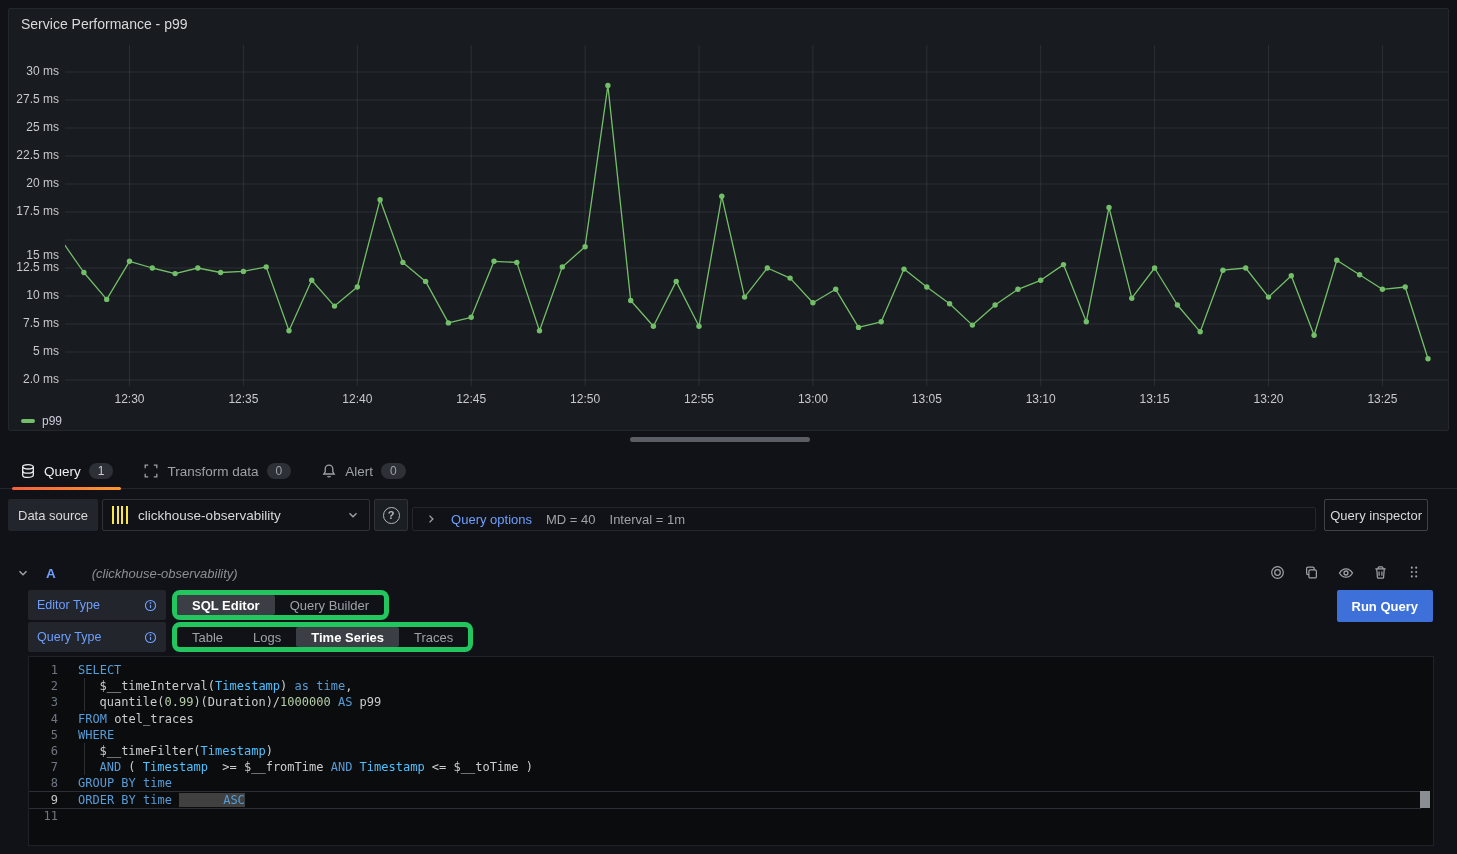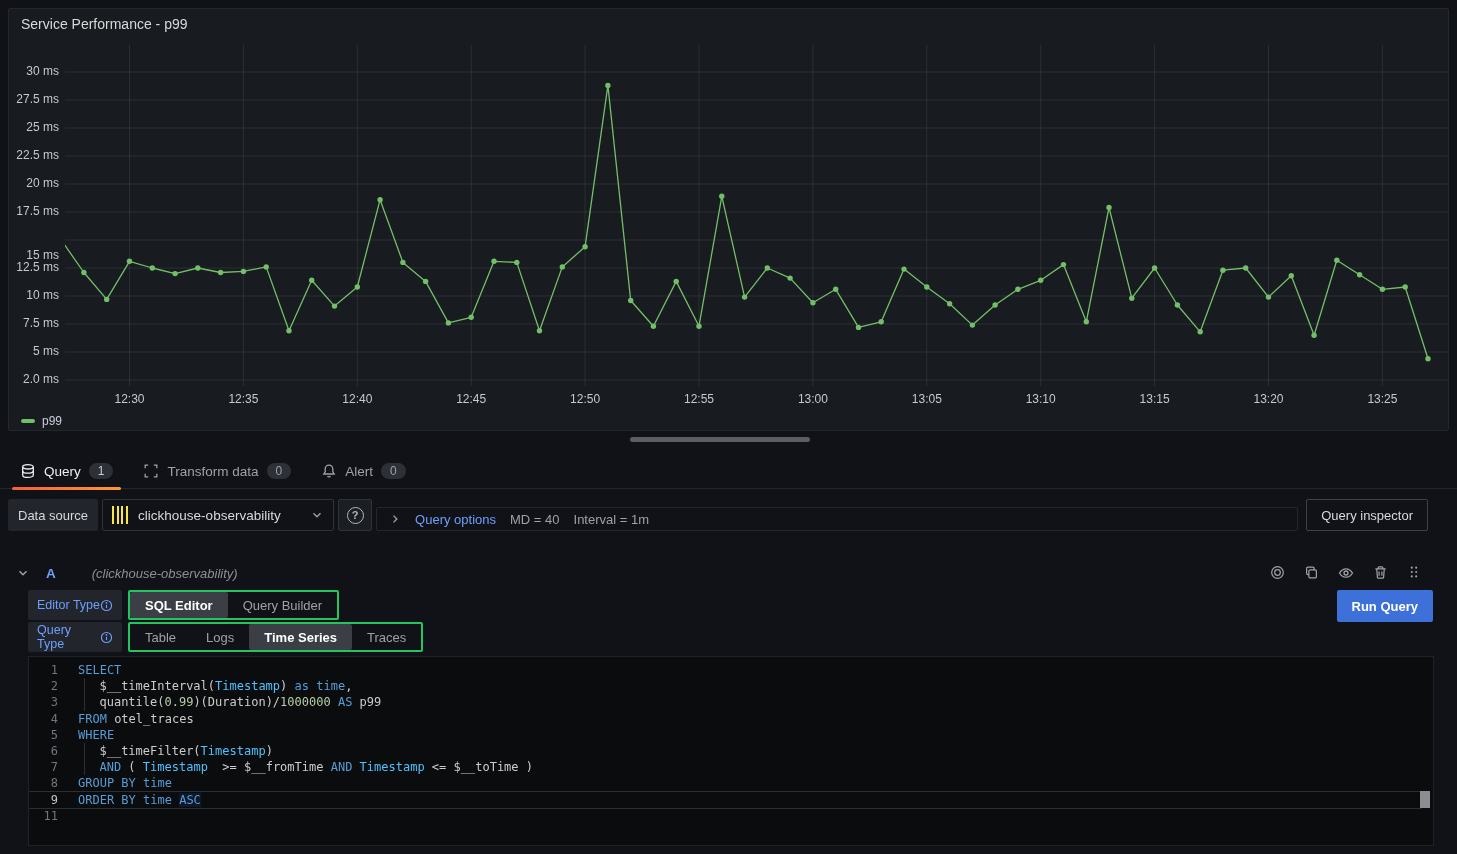--- a/index.html
+++ b/index.html
@@ -36,52 +36,52 @@
   .tab .ticon { display:flex; color:inherit; }
   .tab .underline { position:absolute; left:2px; right:2px; bottom:-2px; height:3px; border-radius:2px;
          background:linear-gradient(90deg,#F55F3E,#FF9830); }
   .badge { background:#2d3036; color:#9da1a8; border-radius:10px; padding:1px 9px; font-size:12px; }
   .tab.active .badge { color:#c9cdd2; }
 
   
   .ds-row { position:absolute; left:8px; top:499px; width:1441px; height:32px; display:flex; gap:4px; }
   .ds-label { background:#22252b; display:flex; align-items:center; padding:0 10px;
               font-size:13px; color:#d8d9da; border-radius:2px; }
-  .ds-picker { width:232px; border:1px solid #2f3338; background:#111217; border-radius:2px;
+  .ds-picker { width:268px; border:1px solid #2f3338; background:#111217; border-radius:2px;
                display:flex; align-items:center; padding:0 9px; gap:8px; font-size:13.5px; color:#d8d9da; }
   .ch-logo { width:18px; height:18px; flex:none;
              background:repeating-linear-gradient(90deg,#F9E64A 0 2px,transparent 2px 4.5px);
              background-size:18px 18px; }
   .ds-picker .chev { margin-left:auto; color:#9da1a8; display:flex; }
   .help-btn { width:34px; border:1px solid #2f3338; background:#1b1e23; border-radius:2px;
               display:flex; align-items:center; justify-content:center; }
   .qcircle { width:17px; height:17px; border:1.5px solid #b4b7bd; border-radius:50%; color:#b4b7bd;
              font-size:11px; font-weight:700; display:flex; align-items:center; justify-content:center; }
   .ds-options { flex:1; border:1px solid #24262b; border-radius:2px; display:flex; align-items:center;
                 gap:14px; padding:0 12px; font-size:13px;margin-top:8px; }
   .ds-options .chev-r { color:#9da1a8; display:flex; }
   .qopt-link { color:#6E9FFF; font-weight:500; }
   .qopt-meta { color:#9da1a8; }
   .ds-inspector { margin-left:4px; margin-right:21px; border:1px solid rgba(204,204,220,0.25);
                   border-radius:2px; background:transparent; display:flex; align-items:center;
-                  padding:0 14px; color:#d8d9da; font-size:13px; cursor:pointer; }
+                  padding:0 5px; color:#d8d9da; font-size:13px; cursor:pointer; }
 
   
   .q-head { position:absolute; left:8px; top:558px; width:1441px; height:30px;
             display:flex; align-items:center; }
   .q-head .collapse { margin-left:8px; color:#9da1a8; display:flex; cursor:pointer; }
   .q-ref { margin-left:16px; color:#6E9FFF; font-weight:600; font-size:13.5px; }
   .q-hint { margin-left:36px; color:#8b8f96; font-style:italic; font-size:13px; }
   .q-actions { margin-left:auto; margin-right:28px; display:flex; gap:19px; color:#9da1a8; }
   .q-actions .ic { display:flex; cursor:pointer; }
 
   .form-row { position:absolute; left:28px; display:flex; gap:6px; height:30px; }
-  .inline-label { width:94px; background:#22252b; border-radius:2px; display:flex; align-items:center;
+  .inline-label { width:138px; background:#22252b; border-radius:2px; display:flex; align-items:center;
                   justify-content:space-between; padding:0 9px; font-size:12.5px; color:#6E9FFF; }
-  .radio-group { display:flex; border:2px solid #22c55e; background:#111217; border-radius:2px; }
+  .radio-group { display:flex; border:5px solid #22c55e; background:#111217; border-radius:8px; }
   .radio-opt { padding:0 15px; display:flex; align-items:center; font-size:13px; color:#9da1a8;
                cursor:pointer; border-radius:2px; }
   .radio-opt.sel { background:#3b3e45; color:#ffffff; font-weight:600; }
   .run-btn { position:absolute; right:24px; top:590px; height:18px; background:#3D71D9; color:#fff;
              font-size:13px; font-weight:600; display:flex; align-items:center; padding:16px 15px;
              border-radius:2px; cursor:pointer; }
 
   
   .code-wrap { position:absolute; left:28px; top:656px; width:1406px; height:190px;
                background:#0b0c0e; border:1px solid #202228;
@@ -90,21 +90,21 @@
   .code-line { display:flex; height:16.2px; position:relative; }
   .ln { width:29px; text-align:right; color:#6e7681; flex:none; }
   .code-line.current .ln { color:#c6c6c6; }
   .ctext { margin-left:20px; white-space:pre; }
   .code-line.current::before { content:''; position:absolute; left:0; right:12px; top:-1px; bottom:-1px;
                border-top:1px solid #2a2e35; border-bottom:1px solid #2a2e35; pointer-events:none; }
   .tk-kw { color:#569CD6; }
   .tk-type { color:#4FC1FF; }
   .tk-num { color:#B5CEA8; }
   .tk-plain { color:#cccccc; }
-  .tk-kw-sel { color:#569CD6; background:#0f172a; }
+  .tk-kw-sel { color:#569CD6; background:#404040;padding-left:44px; }
   .iguide { display:inline-block; white-space:pre; border-left:1px solid rgba(255,255,255,0.14);
             margin-left:6px; }
   .code-scroll-mark { position:absolute; right:3px; top:134px; width:10px; height:17px; background:#8a8d92; }
 </style>
 </head>
 <body>
 
 <div class="panel">
   <div class="panel-title">Service Performance - p99</div>
   <svg id="plot" width="1383" height="341">

